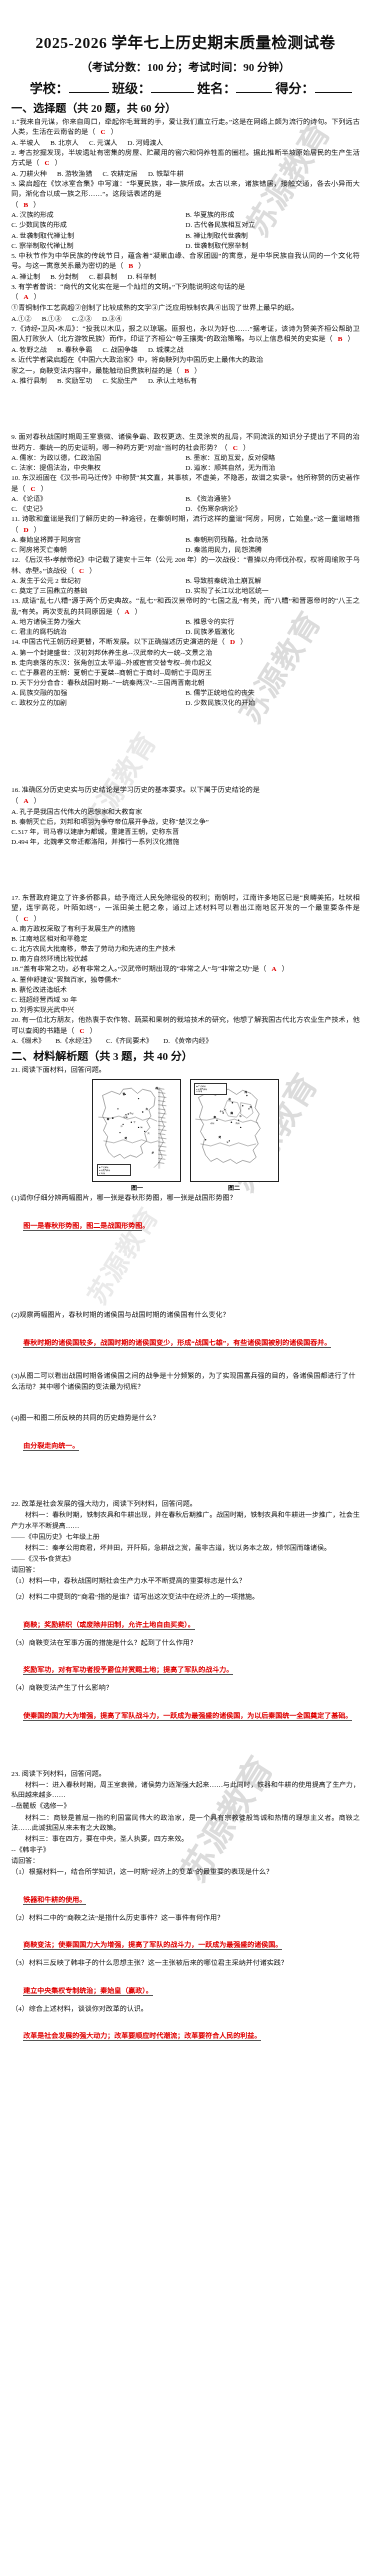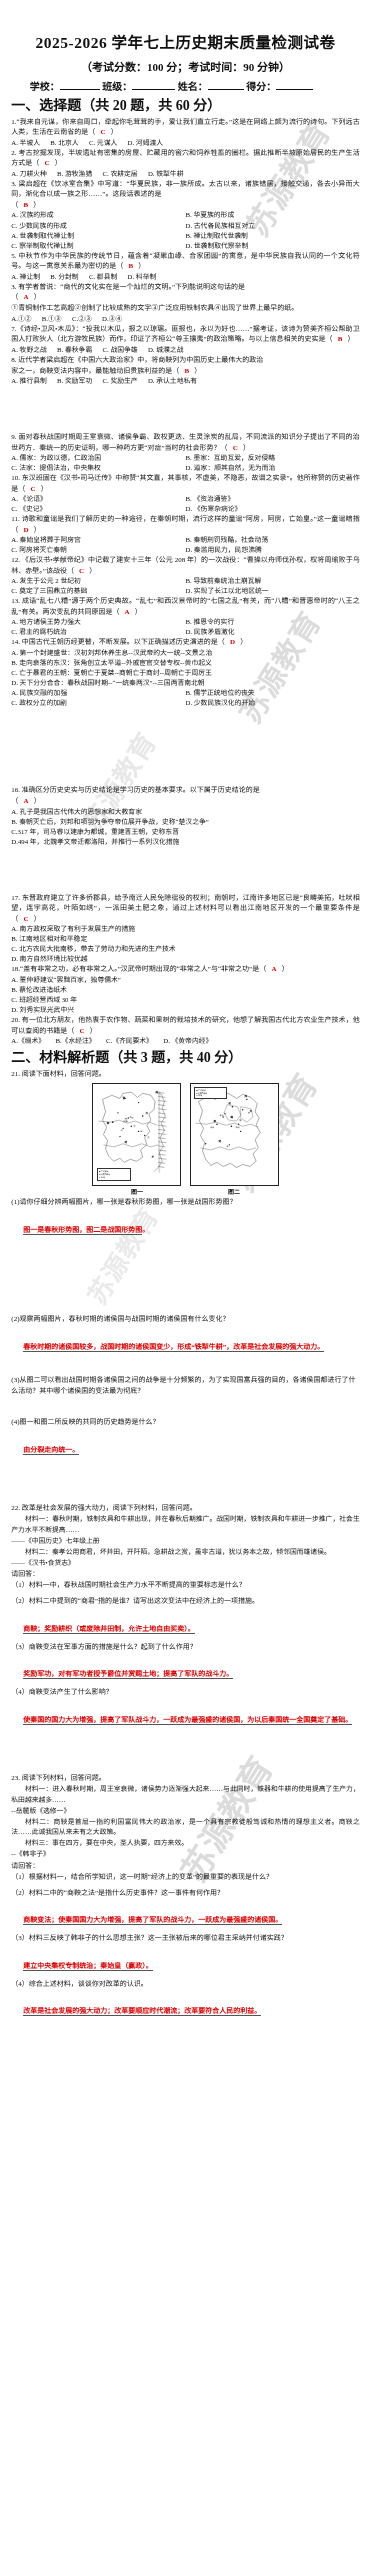--- a/index.html
+++ b/index.html
@@ -52,38 +52,38 @@
     margin: 34px 0 5.2px 0;
     line-height: 1.2;
   }
   .doc-subtitle {
     text-align: center;
     font-size: 11px;
     font-weight: bold;
     margin: 0 0 4.1px 0;
   }
   .info-line {
-    font-size: 10px;
+    font-size: 13px;
     font-weight: bold;
     margin: 0 0 4.1px 0;
     padding-left: 18.5px;
     white-space: nowrap;
   }
   .info-line .blank {
     display: inline-block;
     border-bottom: 0.6px solid #111;
     vertical-align: baseline;
   }
   .b1 { width: 40px; }
   .b2 { width: 43px; }
   .b3 { width: 36px; }
   .b4 { width: 37px; }
 
   .section-head {
-    font-size: 14px;
+    font-size: 11px;
     font-weight: bold;
     margin: 3.1px 0 1px 0;
     line-height: 1.35;
   }
 
   
   .q {
     font-size: 7px;
     line-height: 1.46;
     margin: 0 0 0.5px 0;
@@ -501,21 +501,21 @@
 
     <div class="sub-q">(1)请你仔细分辨两幅图片，哪一张是春秋形势图，哪一张是战国形势图？</div>
     <div class="red-answer-block">
       <span class="red-answer">图一是春秋形势图，图二是战国形势图</span><span class="red-plain">。</span>
     </div>
 
     <div class="spacer-xl"></div>
 
     <div class="sub-q">(2)观察两幅图片，春秋时期的诸侯国与战国时期的诸侯国有什么变化？</div>
     <div class="red-answer-block">
-      <span class="red-answer">春秋时期的诸侯国较多，战国时期的诸侯国变少，形成</span><span class="red-answer">“铁犁牛耕”</span><span class="red-answer">，改革是社会发展的强大动力。</span>
+      <span class="red-answer">春秋时期的诸侯国较多，战国时期的诸侯国变少，形成</span><span class="red-answer">“战国七雄”</span><span class="red-answer">，有些诸侯国被别的诸侯国吞并。</span>
     </div>
 
     <div class="spacer-md"></div>
 
     <div class="sub-q">(3)从图二可以看出战国时期各诸侯国之间的战争是十分频繁的，为了实现国富兵强的目的，各诸侯国都进行了什么活动？其中哪个诸侯国的变法最为彻底？</div>
 
     <div class="spacer-md"></div>
 
     <div class="sub-q">(4)图一和图二所反映的共同的历史趋势是什么？</div>
     <div class="red-answer-block">
@@ -565,20 +565,23 @@
     <div class="material indent2">
       <span>材料二：</span><span>商鞅是首屈一指的利国富民伟大的政治家，是一个具有宗教徒般笃诚和热情的理想主义者。商鞅之法……此诚我国从来未有之大政策。</span>
     </div>
     <div class="material indent2">
       <span>材料三：</span><span>事在四方，要在中央，圣人执要，四方来效。</span>
     </div>
     <div class="src">--《韩非子》</div>
     <div class="sub-q">请回答：</div>
 
     <div class="sub-q">（1）根据材料一，结合所学知识，这一时期“经济上的变革”的最重要的表现是什么？</div>
+    <div class="red-answer-block">
+      <span class="red-answer">铁器和牛耕的使用。</span>
+    </div>
     <div class="spacer-sm"></div>
 
     <div class="sub-q">（2）材料二中的“商鞅之法”是指什么历史事件？这一事件有何作用？</div>
     <div class="red-answer-block">
       <span class="red-answer">商鞅变法</span><span class="red-answer">；使秦国国力大为增强，提高了军队的战斗力，一跃成为最强盛的诸侯国。</span>
     </div>
     <div class="spacer-sm"></div>
 
     <div class="sub-q">（3）材料三反映了韩非子的什么思想主张？这一主张被后来的哪位君主采纳并付诸实践？</div>
     <div class="red-answer-block">

